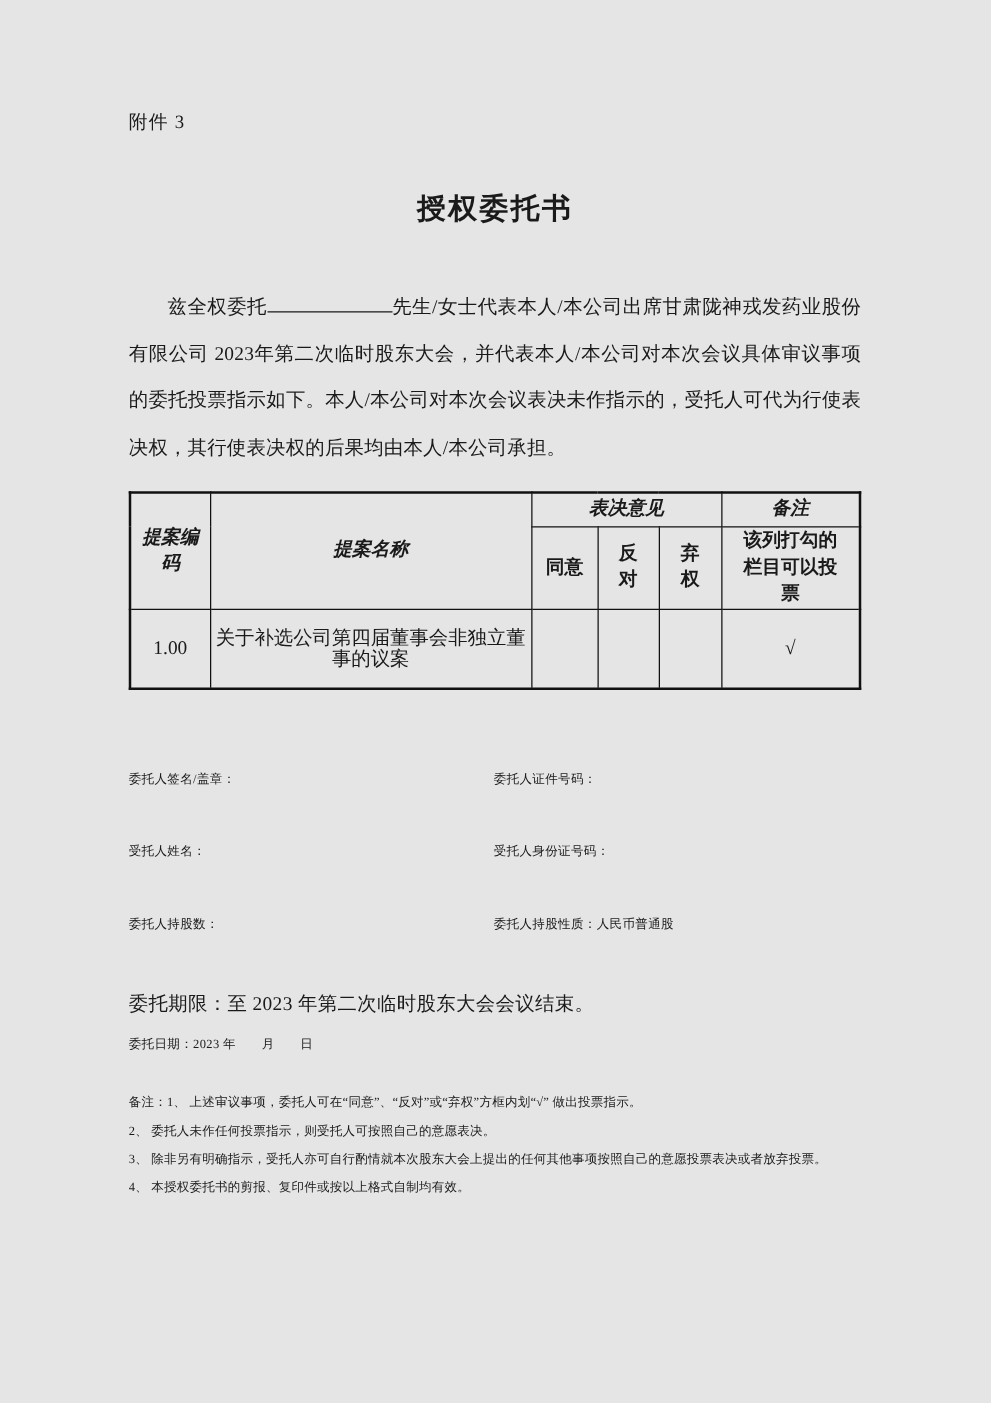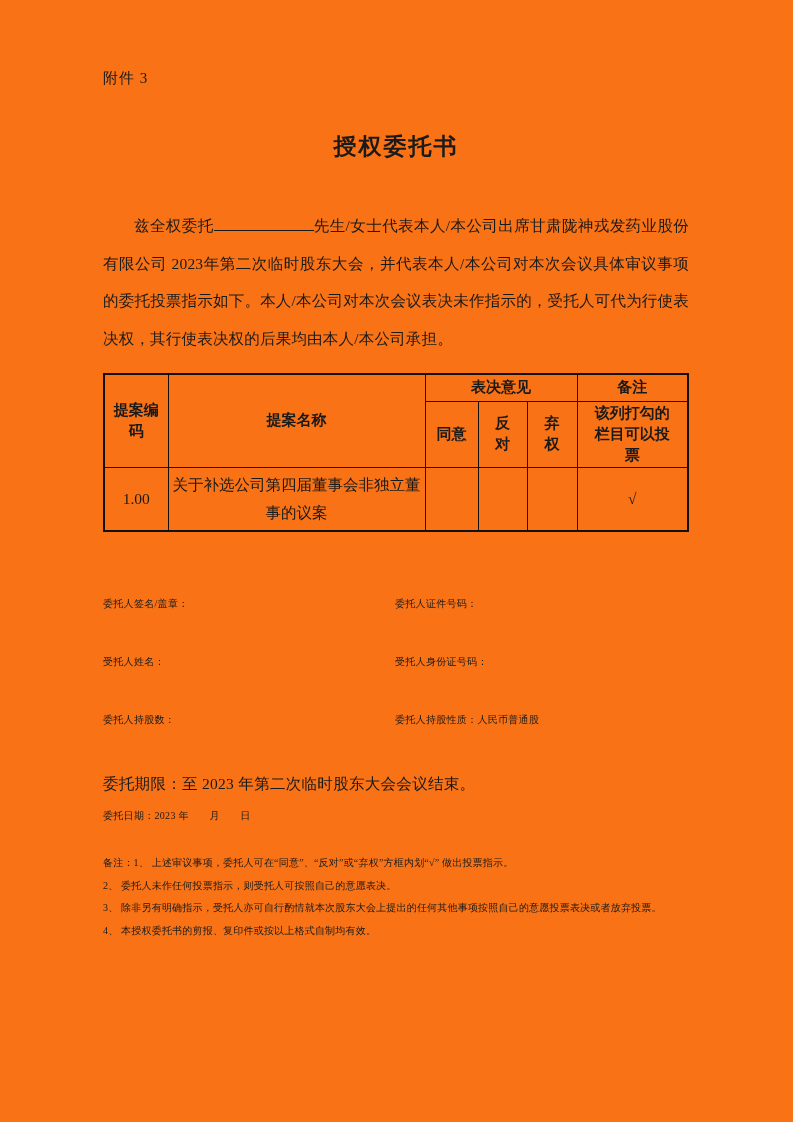--- a/index.html
+++ b/index.html
@@ -2,24 +2,24 @@
 <html><head>
 <meta charset="utf-8">
 <style>
   * { margin: 0; padding: 0; box-sizing: border-box; }
   html, body { background: #888; }
   .page {
     position: relative;
     width: 793px;
     height: 1122px;
     margin: 0 auto;
-    background: #f97316;
+    background: #e5e5e5;
     color: #1a1a1a;
     font-family: "Liberation Serif", "DejaVu Serif", serif;
-    padding: 68px 104px 0 103px;
+    padding: 88px 104px 0 103px;
     overflow: hidden;
   }
   .attachment {
     font-size: 15px;
     line-height: 20px;
     letter-spacing: 1px;
   }
   .doc-title {
     margin-top: 44px;
     text-align: center;
@@ -57,27 +57,27 @@
     vertical-align: middle;
     padding: 2px 4px;
   }
   table.vote-table th { font-weight: bold; line-height: 21px; }
   .col-code   { width: 64px; }
   .col-name   { width: 257px; }
   .col-agree  { width: 53px; }
   .col-against{ width: 49px; }
   .col-abstain{ width: 50px; }
   .col-remark { width: 111px; }
-  tr.hdr-top th { height: 27px; padding: 1px 4px; }
+  tr.hdr-top th { height: 27px; padding: 1px 4px; font-style: italic; }
   tr.hdr-sub th { height: 50px; padding: 1px 10px; }
   tr.data-row td { height: 64px; font-size: 15.5px; }
   td.cell-name {
     text-align: left;
     padding: 2px 8px;
-    line-height: 28px;
+    line-height: 17px;
   }
   td.cell-code, td.cell-remark { font-size: 15px; }
   .field-row {
     display: flex;
     font-size: 10px;
     line-height: 20px;
     letter-spacing: 0.3px;
   }
   .field-row .field-left { width: 292px; flex: 0 0 292px; }
   .field-row .field-right { flex: 1; }

